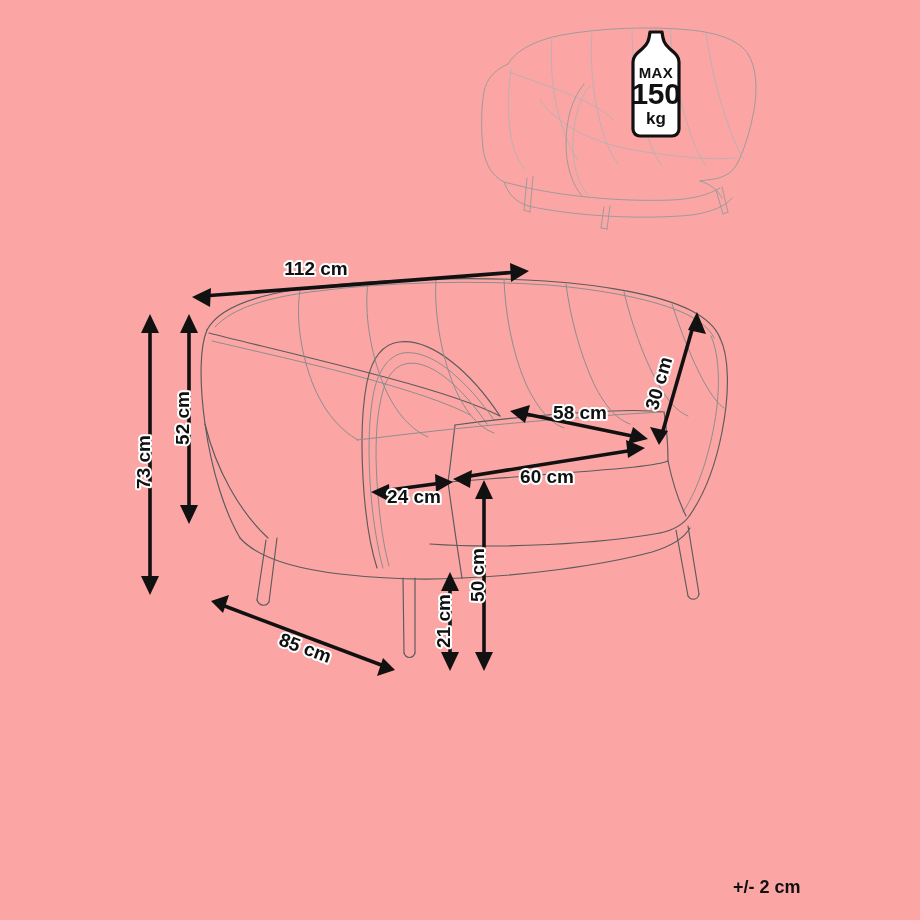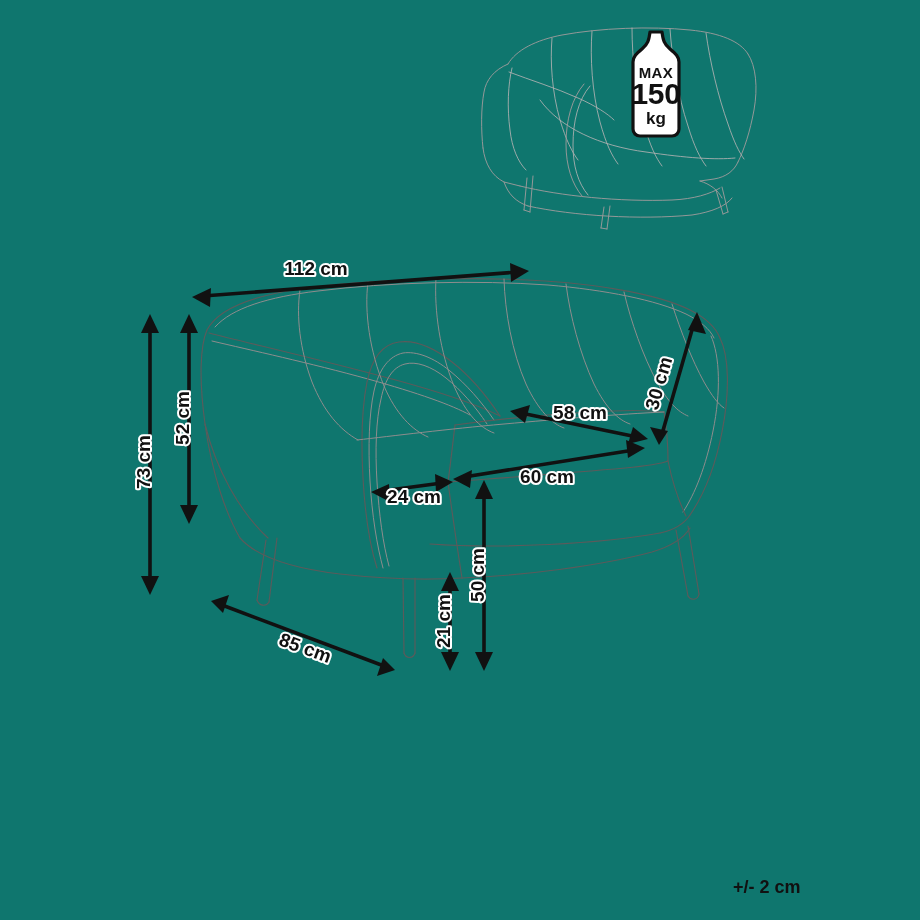--- a/index.html
+++ b/index.html
@@ -8,21 +8,21 @@
     padding: 0;
     background: #ffffff;
   }
   body {
     font-family: "Liberation Sans", sans-serif;
   }
   #sheet {
     position: relative;
     width: 920px;
     height: 920px;
-    background: #0f766e;
+    background: #fca5a5;
     overflow: hidden;
     text-align: center;
   }
   #sheet svg {
     position: absolute;
     top: 0;
     left: 0;
     width: 920px;
     height: 920px;
   }

